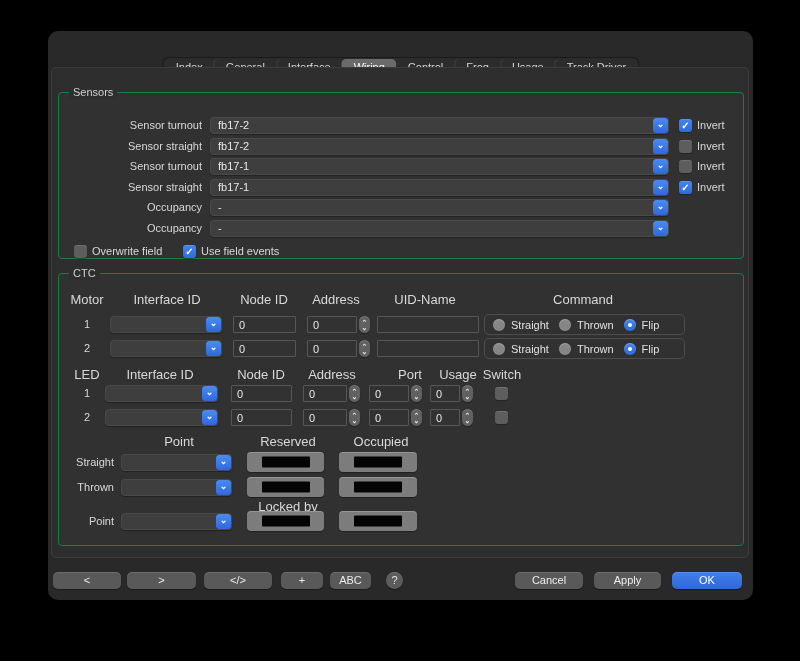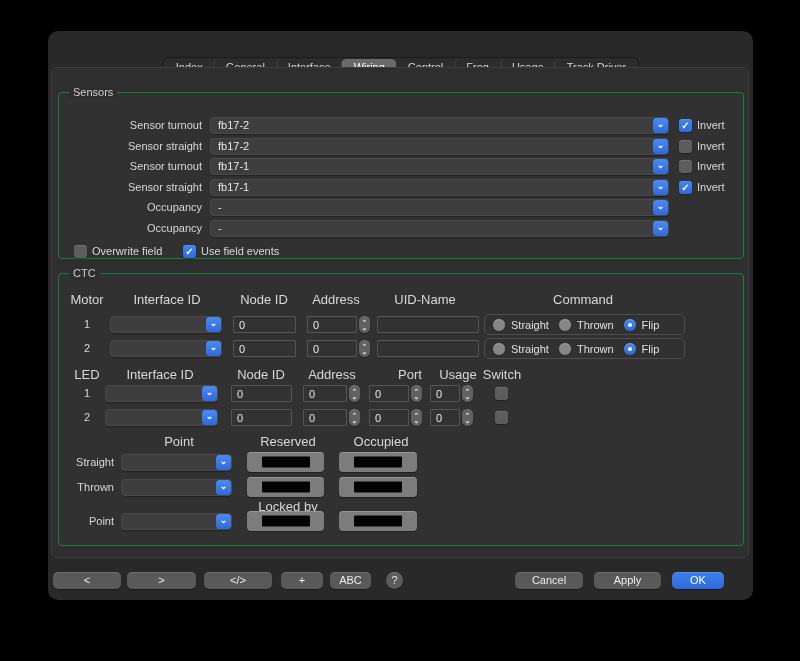--- a/index.html
+++ b/index.html
@@ -354,16 +354,16 @@
     </div>
 
     <div class="btn" style="left:5px;width:68px">&lt;</div>
     <div class="btn" style="left:79px;width:69px">&gt;</div>
     <div class="btn" style="left:156px;width:68px">&lt;/&gt;</div>
     <div class="btn" style="left:233px;width:42px">+</div>
     <div class="btn" style="left:282px;width:41px">ABC</div>
     <div class="btn-help" style="left:338px">?</div>
     <div class="btn" style="left:467px;width:68px">Cancel</div>
     <div class="btn" style="left:546px;width:67px">Apply</div>
-    <div class="btn primary" style="left:624px;width:52px">OK</div>
+    <div class="btn primary" style="left:624px;width:70px">OK</div>
 
   </div>
 </div>
 
 </body></html>

